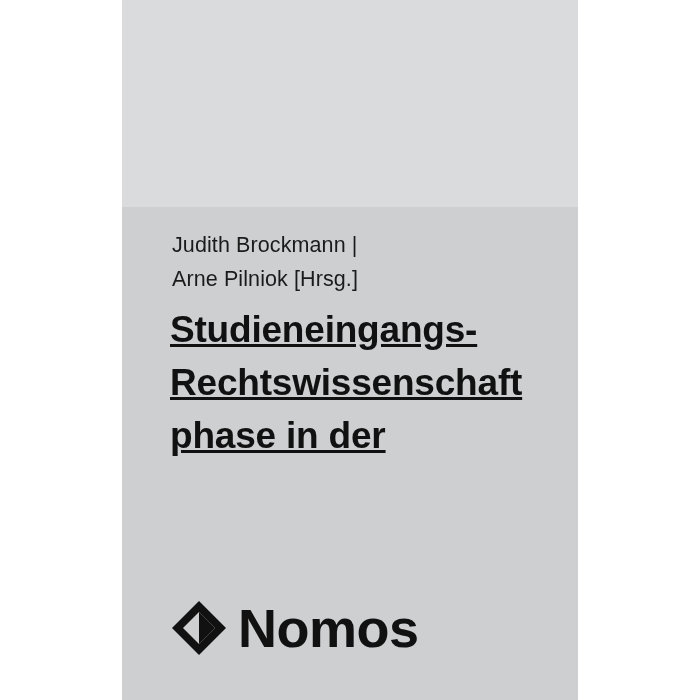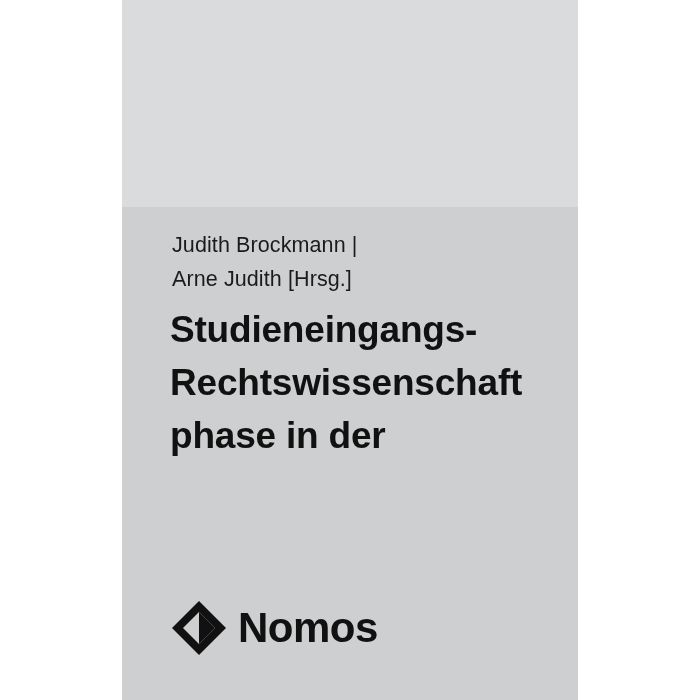--- a/index.html
+++ b/index.html
@@ -82,20 +82,21 @@
     color: #111111;
     font-size: 37px;
     font-weight: bold;
     line-height: 53px;
     letter-spacing: -0.2px;
   }
 
   .title .line {
     display: block;
     white-space: nowrap;
+    text-decoration: underline;
   }
 
   
   .publisher {
     position: absolute;
     left: 50px;
     bottom: 45px;
     display: flex;
     align-items: center;
     gap: 12px;
@@ -103,41 +104,41 @@
 
   .publisher-mark {
     width: 54px;
     height: 54px;
     position: relative;
     flex: 0 0 auto;
   }
 
   .publisher-name {
     color: #111111;
-    font-size: 42px;
+    font-size: 54px;
     font-weight: bold;
     line-height: 42px;
     letter-spacing: -0.5px;
   }
 </style>
 </head>
 <body>
 
 <div class="page">
 
   <div class="cover">
 
     <div class="cover-band-top"></div>
     <div class="cover-band-body"></div>
 
     <div class="cover-content">
 
       <div class="authors">
         <span class="line">Judith Brockmann |</span>
-        <span class="line">Arne Judith [Hrsg.]</span>
+        <span class="line">Arne Pilniok [Hrsg.]</span>
       </div>
 
       <div class="title">
         <span class="line">Studieneingangs-</span>
         <span class="line">Rechtswissenschaft</span>
         <span class="line">phase in der</span>
       </div>
 
       <div class="publisher">
         <span class="publisher-mark">

